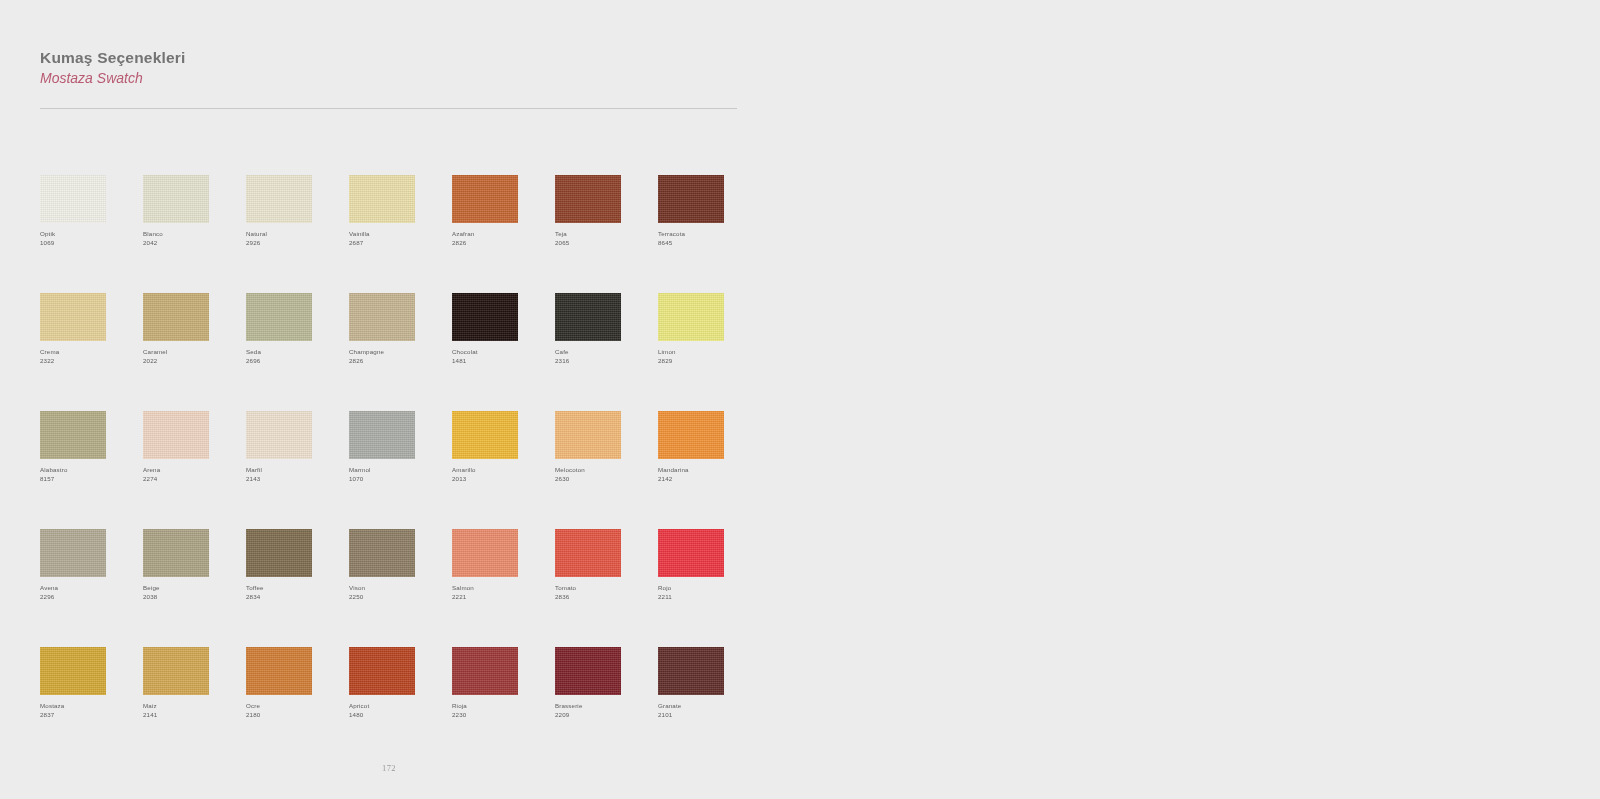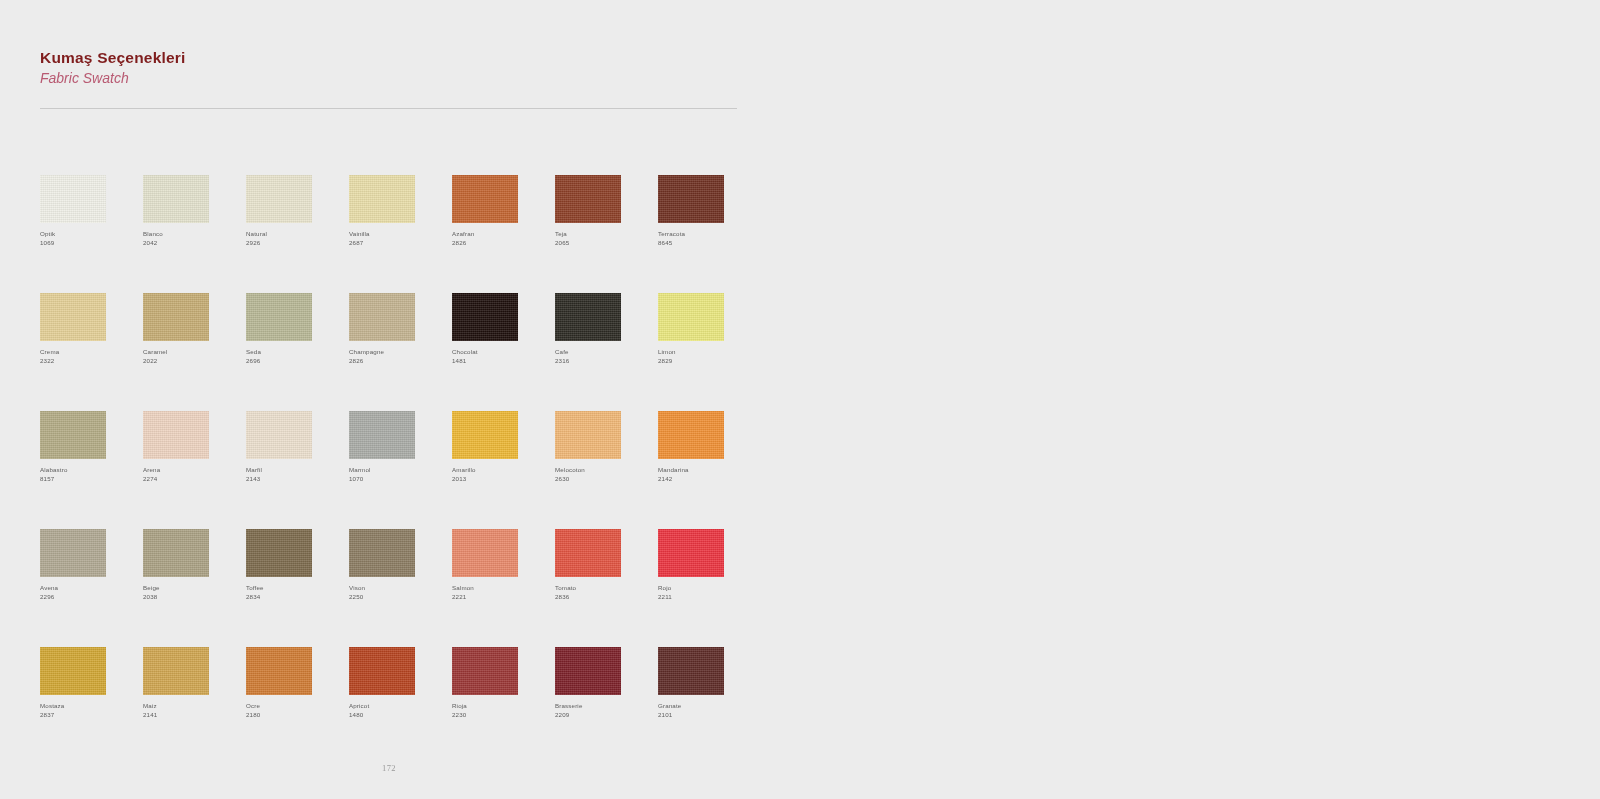--- a/index.html
+++ b/index.html
@@ -31,21 +31,21 @@
   
   .header {
     position: absolute;
     left: 40px;
     top: 48px;
     width: 700px;
   }
   .title-tr {
     font-size: 15.5px;
     font-weight: bold;
-    color: #7f1d1d;
+    color: #737373;
     letter-spacing: 0.2px;
     margin: 0 0 3px 0;
     line-height: 1.25;
   }
   .title-en {
     font-size: 14px;
     font-style: italic;
     color: #b85a72;
     margin: 0;
     line-height: 1.25;
@@ -138,21 +138,21 @@
 </style>
 </head>
 <body>
 
 <div class="spread">
 
   <div class="page page-left">
 
     <div class="header">
       <div class="title-tr">Kumaş Seçenekleri</div>
-      <div class="title-en">Fabric Swatch</div>
+      <div class="title-en">Mostaza Swatch</div>
     </div>
     <div class="rule"></div>
 
     <div class="grid grid-left" id="grid-left">
         <div class="cell">
           <div class="chip" style="background: rgb(239, 239, 231);"></div>
           <div class="meta">
             <div class="sw-name">Optik</div>
             <div class="sw-code">1069</div>
           </div>

